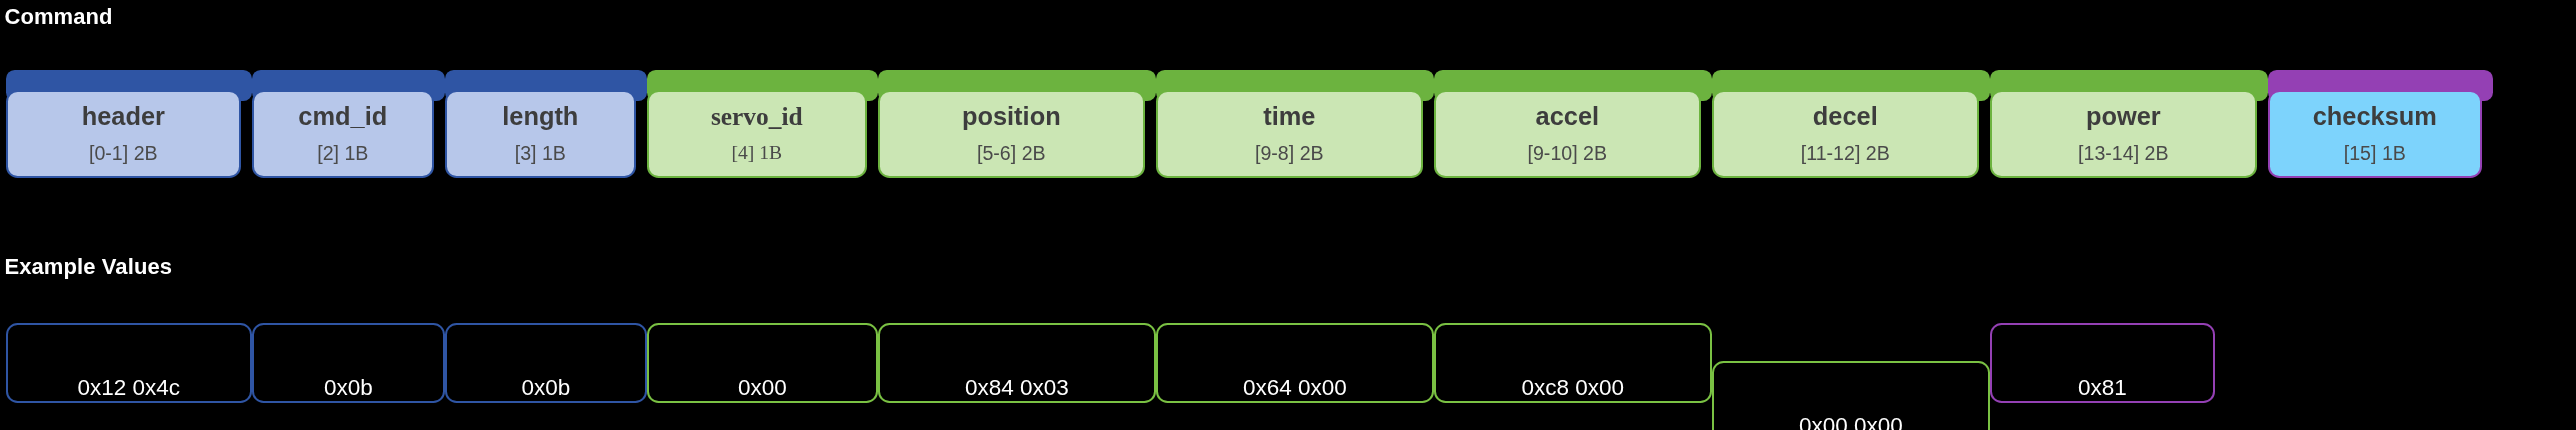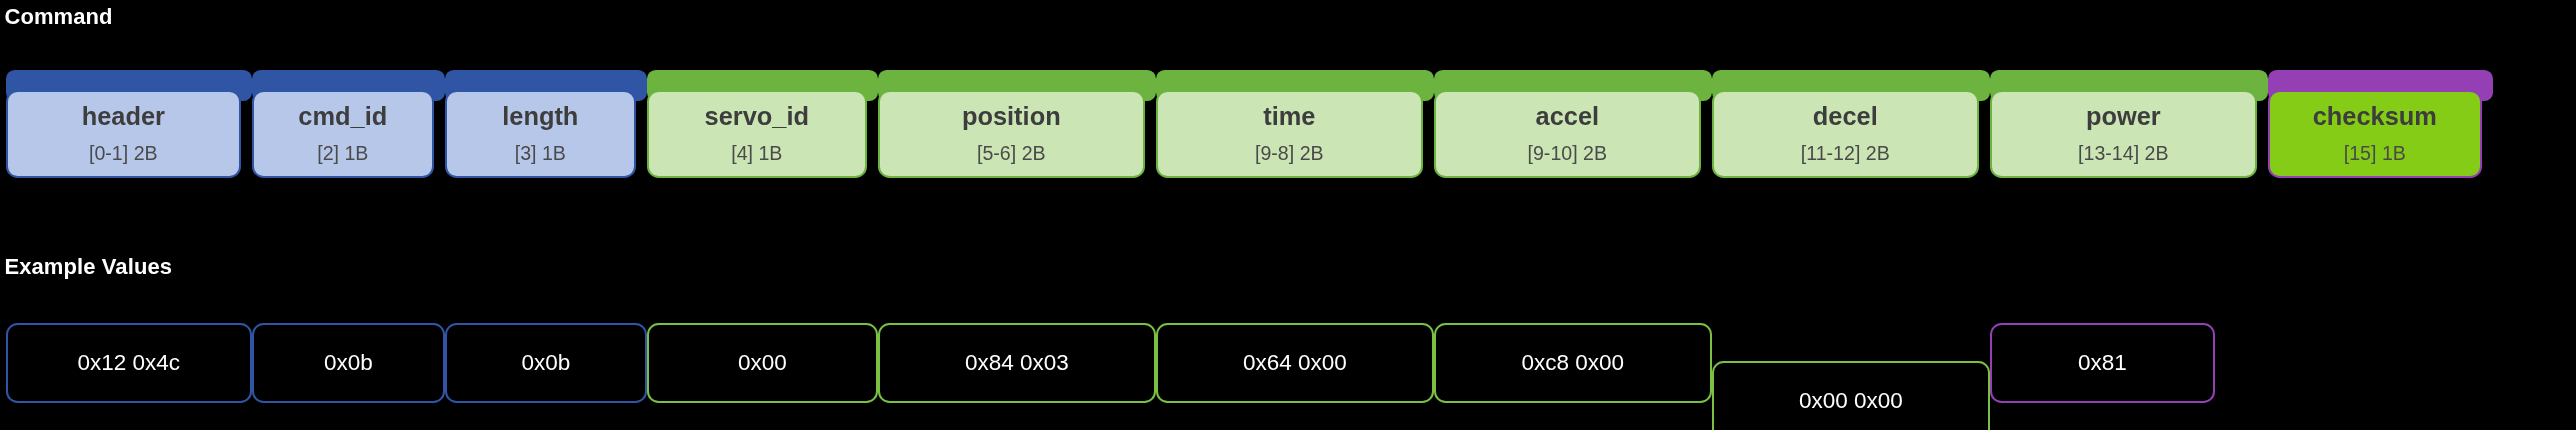--- a/index.html
+++ b/index.html
@@ -98,21 +98,21 @@
   }
 
   
   .grp-blue   .field-bar { background: #2f55a4; }
   .grp-blue   .field-box { background: #b7c7ea; border-color: #2f55a4; }
 
   .grp-green  .field-bar { background: #6cb33f; }
   .grp-green  .field-box { background: #cbe6b4; border-color: #6cb33f; }
 
   .grp-purple .field-bar { background: #9440b4; }
-  .grp-purple .field-box { background: #84cc16; border-color: #9440b4; }
+  .grp-purple .field-box { background: #7dd3fc; border-color: #9440b4; }
 
   
   .values-row {
     position: absolute;
     left: 5.8px;
     top: 313px;
     width: 2564px;
     height: 108px;
     display: flex;
     align-items: stretch;
@@ -126,21 +126,21 @@
   }
 
   .value-box {
     position: absolute;
     inset: 0;
     border-radius: 11.6px;
     border-width: 2.9px;
     border-style: solid;
     background: #000000;
     display: flex;
-    align-items: center;
+    align-items: flex-end;
     justify-content: center;
   }
 
   .value-text {
     color: #ffffff;
     font-size: 22.5px;
     font-weight: normal;
     white-space: nowrap;
   }
 
@@ -170,21 +170,21 @@
           <div class="field-range">[2] 1B</div>
         </div>
       </div>
       <div class="field-cell grp-blue" style="width: 202px;">
         <div class="field-bar"></div>
         <div class="field-box">
           <div class="field-name">length</div>
           <div class="field-range">[3] 1B</div>
         </div>
       </div>
-      <div class="field-cell grp-green" style="width: 231px;">
+      <div class="field-cell grp-green" style="width: 231px; font-family: Liberation Serif, serif;">
         <div class="field-bar"></div>
         <div class="field-box">
           <div class="field-name">servo_id</div>
           <div class="field-range">[4] 1B</div>
         </div>
       </div>
       <div class="field-cell grp-green" style="width: 278px;">
         <div class="field-bar"></div>
         <div class="field-box">
           <div class="field-name">position</div>

